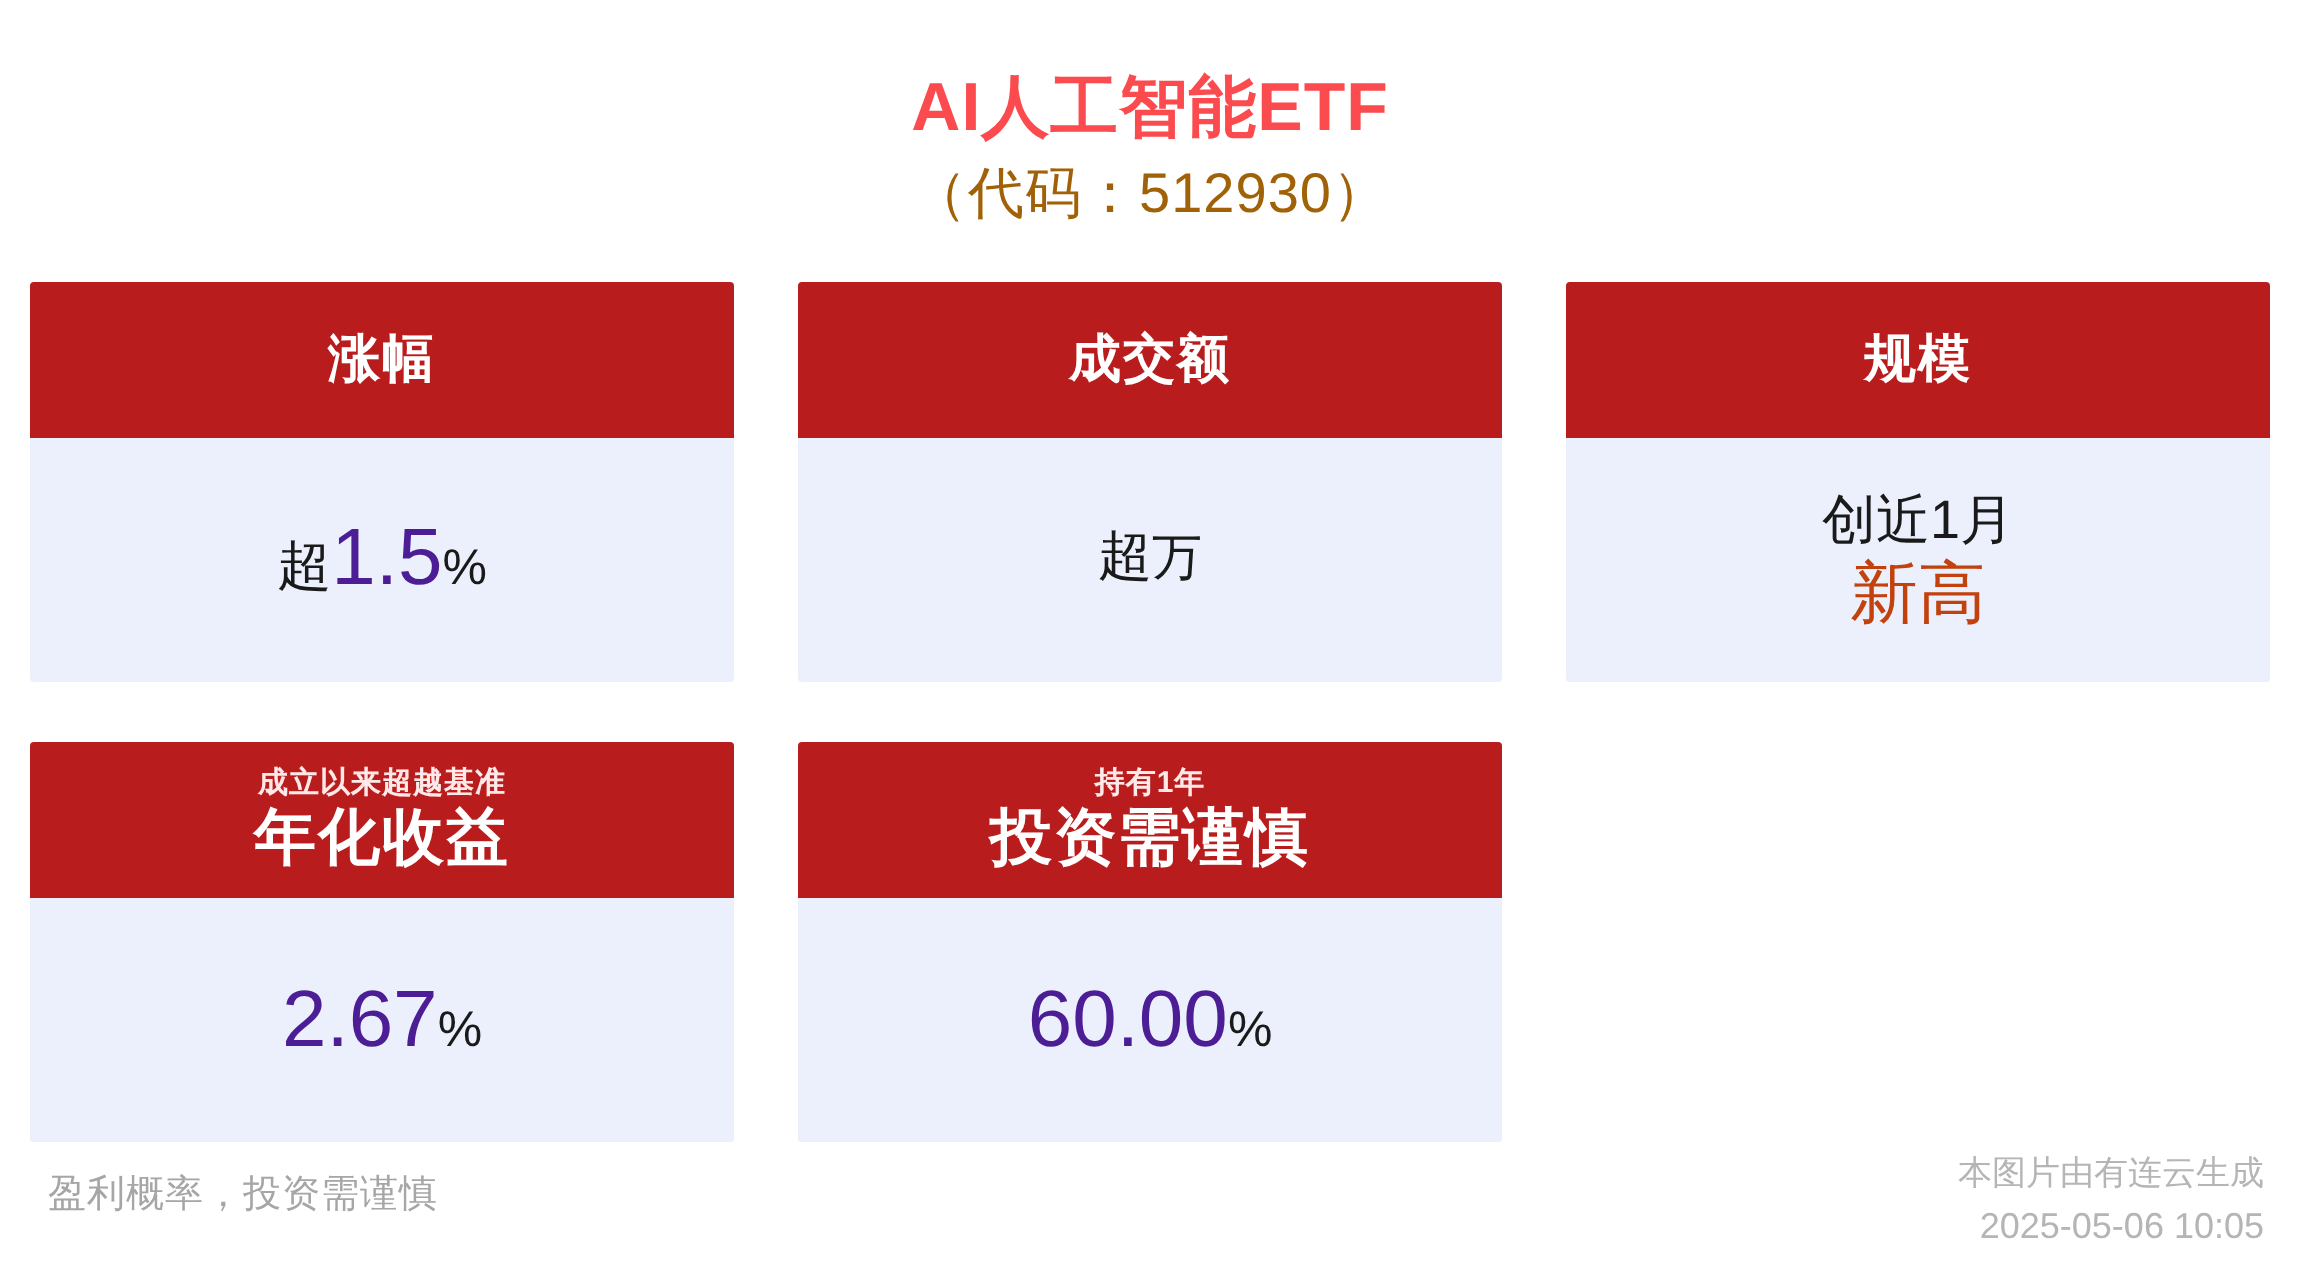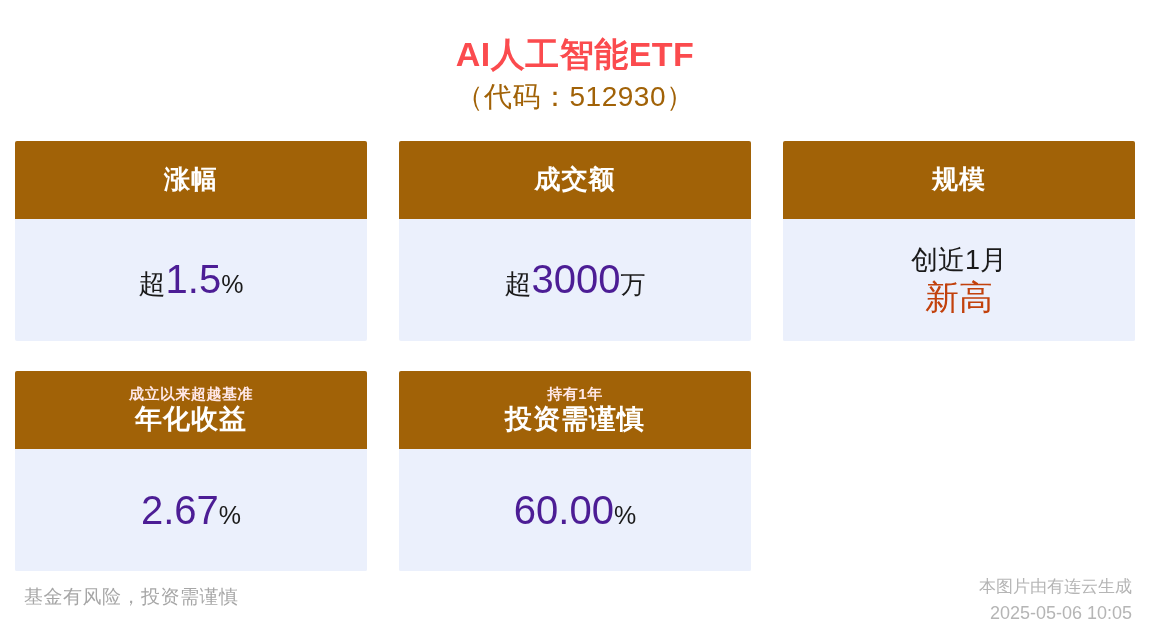--- a/index.html
+++ b/index.html
@@ -52,39 +52,39 @@
     flex-wrap: wrap;
     gap: 30px 32px;
   }
   .card {
     width: 352px;
     border-radius: 2px;
     overflow: hidden;
     background: #ebf0fc;
   }
   .card-header {
-    background: #a16207;
+    background: #b91c1c;
     color: #ffffff;
     height: 78px;
     display: flex;
     flex-direction: column;
     align-items: center;
     justify-content: center;
     text-align: center;
     line-height: 1.15;
   }
   .card-header .hdr-sub {
     font-size: 15px;
     font-weight: bold;
     color: #ffe8e8;
     letter-spacing: 0.5px;
     margin-bottom: 1px;
   }
   .card-header .hdr-main {
-    font-size: 27px;
+    font-size: 31px;
     font-weight: bold;
     letter-spacing: 1px;
   }
   .card-header.single .hdr-main {
     font-size: 26px;
   }
   .card-body {
     background: #ebf0fc;
     height: 120px;
     display: flex;
@@ -186,21 +186,20 @@
       </div>
     </div>
 
     <div class="card">
       <div class="card-header single">
         <span class="hdr-main">成交额</span>
       </div>
       <div class="card-body">
         <div class="val-line">
           <span class="t-small">超</span>
-          <span class="t-big">3000</span>
           <span class="t-unit">万</span>
         </div>
       </div>
     </div>
 
 
     <div class="card row2">
       <div class="card-header single">
         <span class="hdr-main">规模</span>
       </div>
@@ -234,20 +233,20 @@
         <div class="val-line">
           <span class="t-big">60.00</span>
           <span class="t-unit">%</span>
         </div>
       </div>
     </div>
 
   </div>
 
   <div class="footer">
-    <div class="disclaimer">基金有风险，投资需谨慎</div>
+    <div class="disclaimer">盈利概率，投资需谨慎</div>
     <div class="credit">
       <span class="credit-line1">本图片由有连云生成</span>
       <span class="credit-line2">2025-05-06 10:05</span>
     </div>
   </div>
 
 </div>
 
 </body></html>

